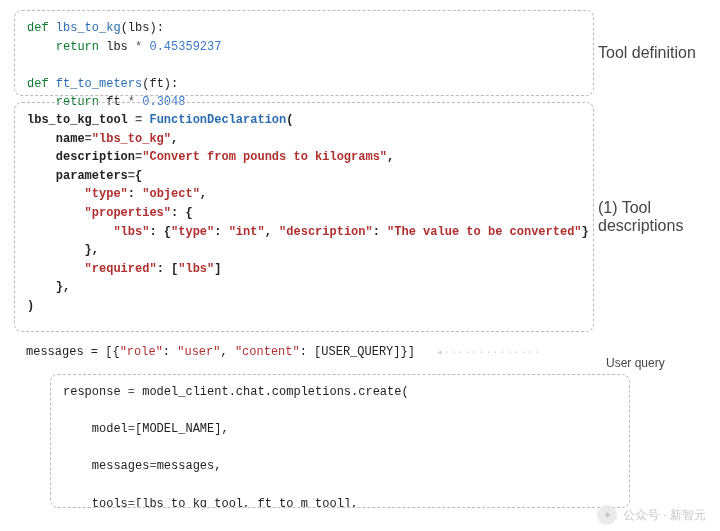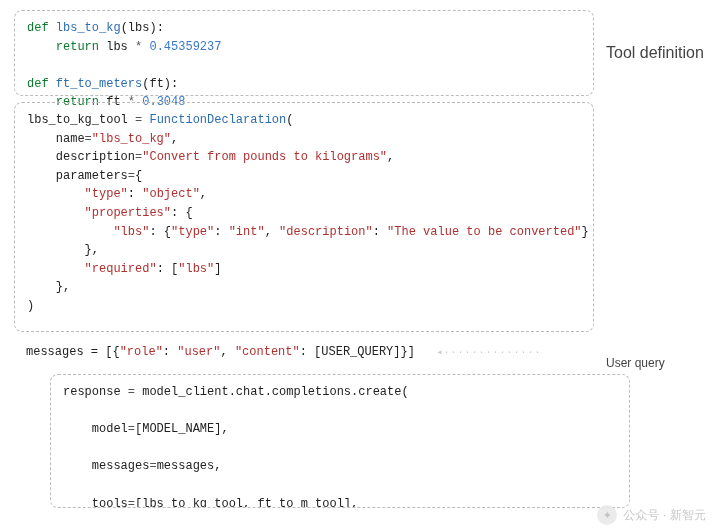--- a/index.html
+++ b/index.html
@@ -8,33 +8,32 @@
     height: 531px;
     background: #ffffff;
     font-family: Consolas, Menlo, Monaco, 'Courier New', monospace;
     font-size: 12px;
     position: relative;
     padding: 10px 14px 10px 14px;
   }
   .row {
     display: flex;
     align-items: stretch;
-    gap: 8px;
     margin-bottom: 6px;
   }
   .code-box {
     border: 1px dashed #bbb;
     border-radius: 8px;
     padding: 8px 12px;
     width: 580px;
     line-height: 1.55;
     white-space: pre;
   }
   .code-box.top { height: 86px; }
-  .code-box.mid { height: 230px; overflow: hidden; }
+  .code-box.mid { height: 230px; overflow: hidden; font-weight: bold; }
   .code-box.bot { height: 134px; overflow: hidden; }
   .code-line {
     width: 580px;
     padding: 2px 12px 6px 12px;
     line-height: 1.5;
     white-space: pre;
   }
   .label {
     flex: 1;
     display: flex;
@@ -111,20 +110,22 @@
 <span class="id">    parameters</span><span class="op">=</span><span class="id">{</span>
 <span class="str">        "type"</span><span class="id">: </span><span class="str">"object"</span><span class="id">,</span>
 <span class="str">        "properties"</span><span class="id">: {</span>
 <span class="str">            "lbs"</span><span class="id">: {</span><span class="str">"type"</span><span class="id">: </span><span class="str">"int"</span><span class="id">, </span><span class="str">"description"</span><span class="id">: </span><span class="str">"The value to be converted"</span><span class="id">}</span>
 <span class="id">        },</span>
 <span class="str">        "required"</span><span class="id">: [</span><span class="str">"lbs"</span><span class="id">]</span>
 <span class="id">    },</span>
 <span class="id">)</span>
 
 </div>
+  <div class="label" style="white-space:pre;">(1) Tool
+descriptions</div>
 </div>
 
 <div class="arrow-row">
   <div class="code-line"><span class="id">messages </span><span class="id">= [{</span><span class="str">"role"</span><span class="id">: </span><span class="str">"user"</span><span class="id">, </span><span class="str">"content"</span><span class="id">: </span><span class="id">[USER_QUERY]</span><span class="id">}]</span>   <span class="dots">◂··············</span></div>
   <div class="uq-label">User query</div>
 </div>
 
 <div class="row" style="margin-bottom:0;padding-left:36px;">
   <div class="code-box bot"><span class="id">response </span><span class="op">= </span><span class="id">model_client.chat.completions.create(</span>
 <span> </span>

